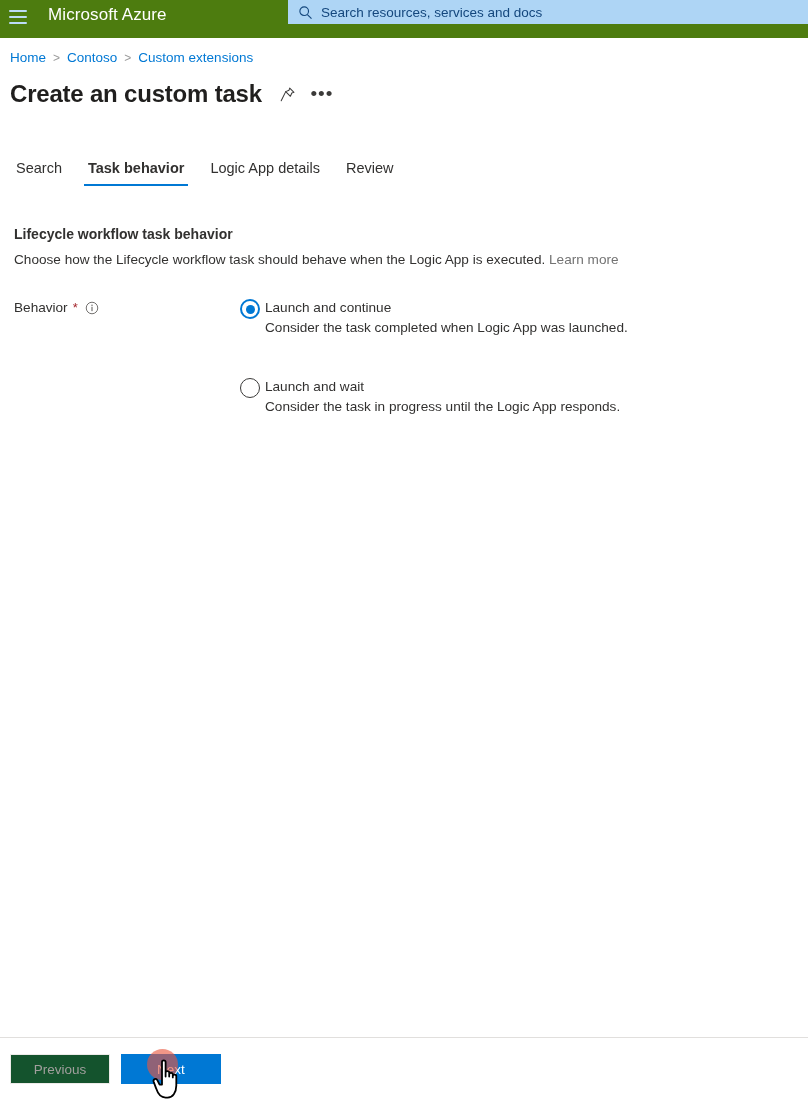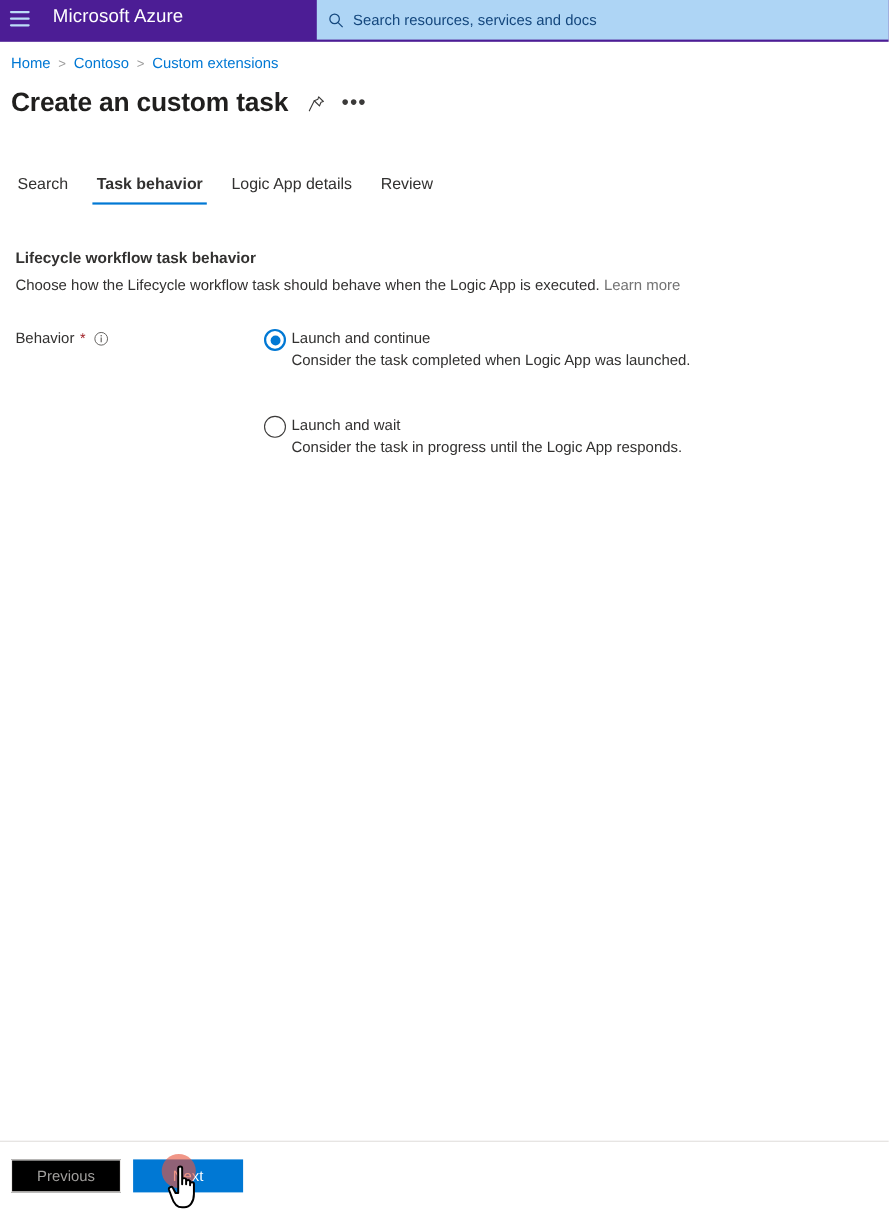--- a/index.html
+++ b/index.html
@@ -10,42 +10,42 @@
     font-family: "Liberation Sans", sans-serif;
     color: #323130;
     overflow: hidden;
   }
   body { position: relative; }
 
   
   .topbar {
     position: absolute; top: 0; left: 0;
     width: 808px; height: 38px;
-    background: #4c1d95;
+    background: #4d7c0f;
   }
   .hamburger {
     position: absolute; left: 6px; top: 8px;
     width: 24px; height: 18px;
     display: flex; flex-direction: column; justify-content: center; gap: 4px;
     padding: 0 3px;
     cursor: pointer;
   }
   .hamburger span {
     display: block; height: 2px; width: 100%;
     background: #bcdcf7; border-radius: 1px;
   }
   .brand {
     position: absolute; left: 48px; top: 5px;
     font-size: 17px; color: #ffffff;
     letter-spacing: .1px;
     white-space: nowrap;
   }
   .searchbox {
     position: absolute; left: 288px; top: 0;
-    width: 520px; height: 36px;
+    width: 520px; height: 24px;
     background: #aed5f5;
     display: flex; align-items: center;
     padding-left: 10px;
     cursor: text;
   }
   .search-icon { width: 15px; height: 15px; flex: 0 0 auto; margin-right: 8px; }
   .search-ph {
     font-size: 13.5px; color: #14477d; white-space: nowrap;
   }
 
@@ -146,21 +146,21 @@
     width: 808px; height: 1px; background: #e1dfdd;
   }
   .footer { position: absolute; left: 10px; top: 1054px; display: flex; }
   .btn {
     height: 30px; min-width: 100px;
     font-size: 13.5px; font-family: "Liberation Sans", sans-serif;
     display: flex; align-items: center; justify-content: center;
     border: 1px solid transparent; cursor: pointer;
   }
   .btn-prev {
-    background: #000000; color: #a19f9d; border-color: #edebe9;
+    background: #14532d; color: #a19f9d; border-color: #edebe9;
     cursor: default;
   }
   .btn-next {
     background: #0078d4; color: #ffffff; margin-left: 11px;
   }
 
   
   .click-marker {
     position: absolute; left: 147px; top: 1049px;
     width: 31px; height: 31px; border-radius: 50%;

